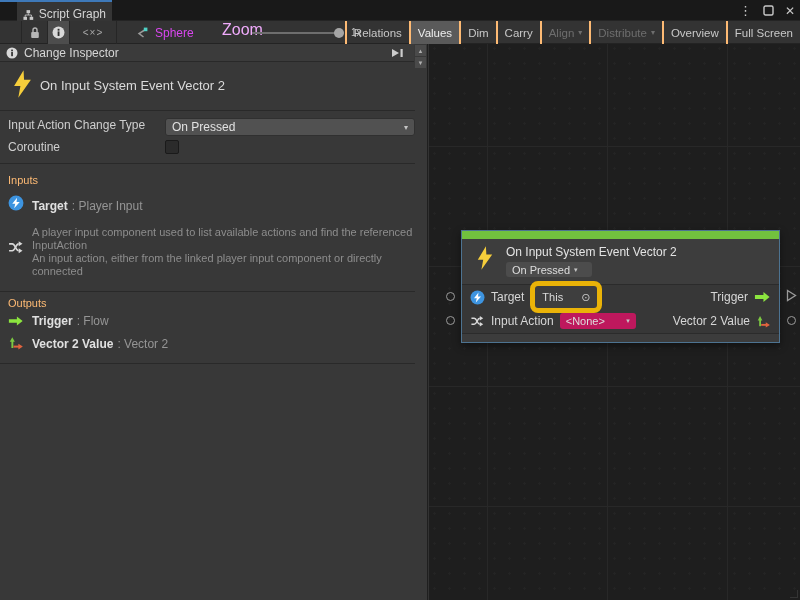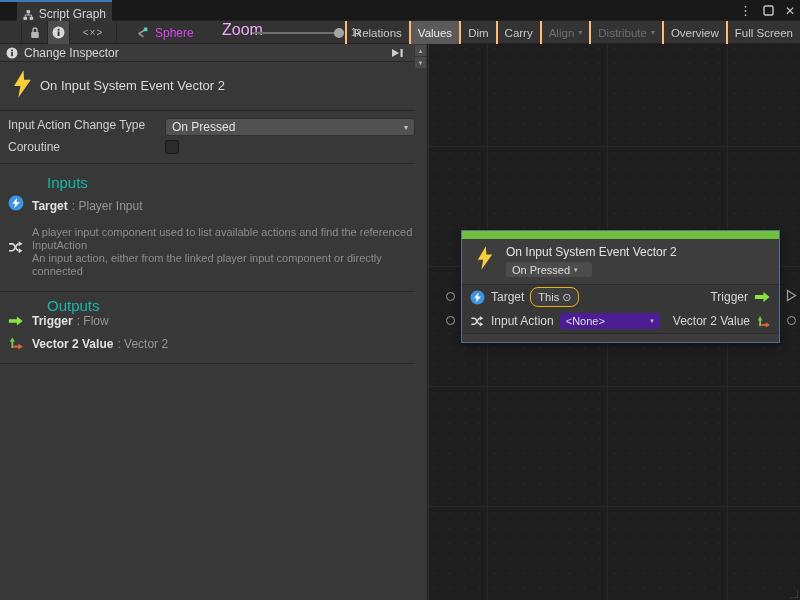--- a/index.html
+++ b/index.html
@@ -63,21 +63,21 @@
   .fields { position:absolute; left:0; top:66px; width:415px; }
   .field-row { position:absolute; left:8px; height:18px; display:flex; align-items:flex-start; }
   .field-label { font-size:12px; color:#cfcfcf; width:157px; }
   .dropdown { position:absolute; left:165px; width:250px; height:18px; background:#515151;
     border:1px solid #303030; border-radius:3px; display:flex; align-items:center;
     padding:0 6px; font-size:12px; color:#e2e2e2; }
   .dropdown .chev { margin-left:auto; color:#c4c4c4; }
   .checkbox { position:absolute; left:165px; top:0; width:14px; height:14px; background:#2b2b2b;
     border:1px solid #1a1a1a; border-radius:2px; }
 
-  .section-heading { position:absolute; left:8px; font-size:15px; color:#14b8a6;margin-left:39px; }
+  .section-heading { position:absolute; left:8px; font-size:11px; color:#fdba74; }
   .insp-item { position:absolute; left:8px; width:400px; display:flex; gap:8px; }
   .item-icon { flex:0 0 16px; height:16px; margin-top:-1px; }
   .item-name { font-size:12px; font-weight:bold; color:#e0e0e0; }
   .item-type { font-size:12px; color:#959595; margin-left:4px; }
   .item-desc { font-size:11px; line-height:13px; color:#8d8d8d; width:382px; margin-top:12px; }
 
   
   .canvas { position:absolute; left:429px; top:44px; width:371px; height:556px;
     background-color:#1e1e1e;
     background-image:
@@ -92,24 +92,24 @@
   .node-colorbar { height:8px; background:#72C13E; }
   .node-header { background:#3d3d3d; padding:6px 10px 7px 14px; display:flex; gap:12px; }
   .node-header-text { display:flex; flex-direction:column; gap:3px; }
   .node-title { font-size:12px; color:#e3e3e3; white-space:nowrap; }
   .node-dd { display:inline-flex; align-items:center; width:86px; height:15px; background:#4c4c4c;
     border-radius:3px; padding:0 6px; font-size:11px; color:#dedede; }
   .node-dd .chev { margin-left:4px; font-size:7px; color:#c4c4c4; }
   .node-divider { height:1px; background:#2b2b2b; }
   .node-row { height:24px; display:flex; align-items:center; gap:6px; padding:0 8px; background:#373737; }
   .port-label { font-size:12px; color:#d6d6d6; white-space:nowrap; }
-  .pill { display:inline-flex; align-items:center; gap:3px; height:20px; background:#3e3e3e;
-    border:1px solid #eab308; border-radius:8px; padding:0 7px; font-size:11px; color:#dcdcdc; }
+  .pill { display:inline-flex; align-items:center; gap:18px; height:32px; background:#3e3e3e;
+    border:5px solid #eab308; border-radius:8px; padding:0 7px; font-size:11px; color:#dcdcdc; }
   .pill .picker { font-size:11px; color:#c9c9c9; }
-  .mini-dd { display:inline-flex; align-items:center; width:100px; height:16px; background:#4c1d95;
+  .mini-dd { display:inline-flex; align-items:center; width:76px; height:16px; background:#be185d;
     border-radius:3px; padding:0 6px; font-size:11px; color:#dedede; }
   .mini-dd .chev { margin-left:auto; font-size:7px; color:#c4c4c4; }
   .spacer { flex:1; }
   .node-footer { height:9px; background:#3c3c3c; border-top:1px solid #2b2b2b; }
 
   .out-port-circle { position:absolute; width:9px; height:9px; border:1px solid #9a9a9a;
     border-radius:50%; background:transparent; }
   .resize-grip { position:absolute; right:2px; bottom:2px; width:8px; height:8px;
     border-right:1px solid #4a4a4a; border-bottom:1px solid #4a4a4a; opacity:.5; }
 </style>

